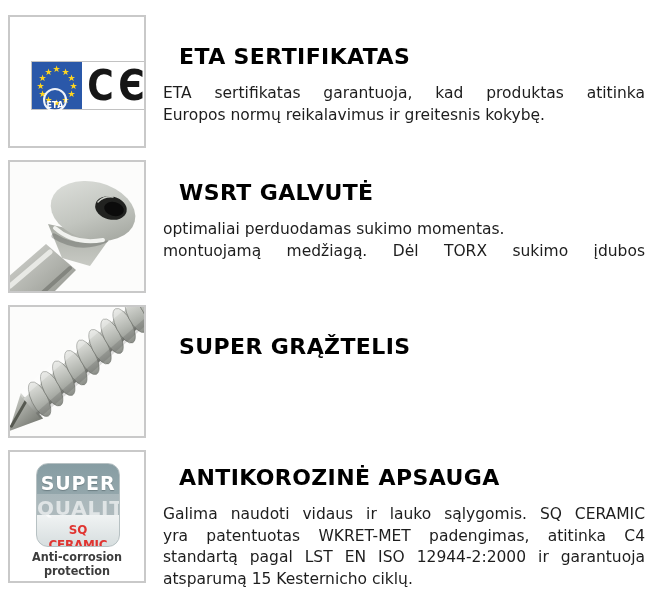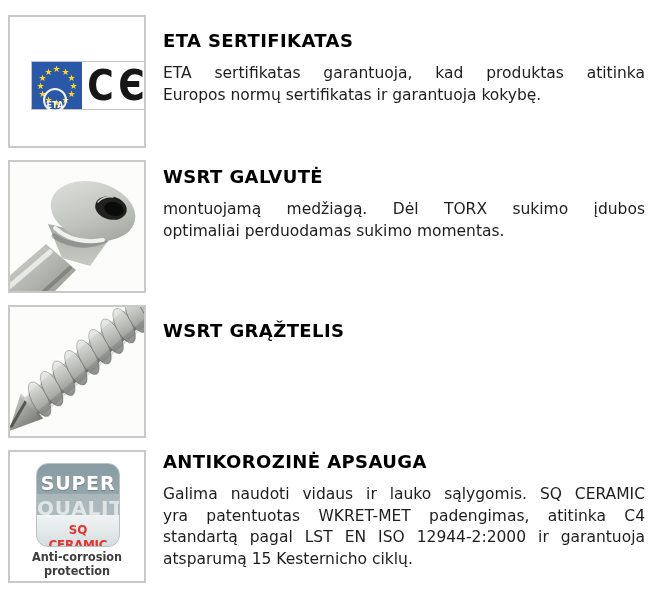--- a/index.html
+++ b/index.html
@@ -14,21 +14,21 @@
   .imgbox{
     position:absolute;left:8px;width:134px;height:129px;
     border:2px solid #c9c9c9;background:#ffffff;overflow:hidden;
   }
   #box1{top:15px}#box2{top:160px}#box3{top:305px}#box4{top:450px}
 
   
   .textblock{position:absolute;left:163px;width:482px;}
   #text1{top:31px}#text2{top:167px}#text3{top:321px}#text4{top:452px}
   .title{
-    margin:0;font-size:18px;line-height:20px;font-weight:bold;
+    margin:16px;font-size:22px;line-height:20px;font-weight:bold;
     color:#000000;letter-spacing:0.4px;
   }
   .bodytext{margin:12px 0 0 0;font-size:15.5px;color:#1d1d1d;}
   .ln{line-height:21.6px;text-align:justify;text-align-last:justify;}
   .ln.last{text-align:left;text-align-last:left;}
 
   
   .etace{
     position:absolute;top:44px;left:21px;width:113px;height:49px;
     display:flex;border:1px solid #c2c2c2;box-sizing:border-box;
@@ -119,21 +119,21 @@
         <span>C</span>
         <span>Є</span>
       </div>
     </div>
   </div>
 
   <div class="textblock" id="text1">
     <h2 class="title">ETA SERTIFIKATAS</h2>
     <div class="bodytext">
       <div class="ln">ETA sertifikatas garantuoja, kad produktas atitinka</div>
-      <div class="ln last">Europos normų sertifikatas ir garantuoja kokybę.</div>
+      <div class="ln last">Europos normų reikalavimus ir greitesnis kokybę.</div>
     </div>
   </div>
 
   <div class="imgbox" id="box2">
     <svg class="photo" viewBox="0 0 134 129" xmlns="http://www.w3.org/2000/svg">
       <defs>
         <linearGradient id="shankG" x1="0" y1="0" x2="1" y2="1">
           <stop offset="0" stop-color="#d9dad6"></stop>
             <stop offset="0.5" stop-color="#b2b4ae"></stop>
             <stop offset="1" stop-color="#898b84"></stop>
@@ -158,22 +158,22 @@
       <path d="M 45,66 Q 64,83 93,78" stroke="#f1f2ef" stroke-width="4" fill="none" stroke-linecap="round"></path>
       <ellipse cx="101" cy="46" rx="16" ry="11.5" transform="rotate(14 101 46)" fill="#212220"></ellipse>
       <ellipse cx="104" cy="47" rx="10" ry="7" transform="rotate(14 104 47)" fill="#0b0b0b"></ellipse>
       <path d="M 88,40 Q 94,34 103,35" stroke="#cfd2cc" stroke-width="1.5" fill="none" stroke-linecap="round"></path>
     </svg>
   </div>
 
   <div class="textblock" id="text2">
     <h2 class="title">WSRT GALVUTĖ</h2>
     <div class="bodytext">
+      <div class="ln last">optimaliai perduodamas sukimo momentas.</div>
       <div class="ln">montuojamą medžiagą. Dėl TORX sukimo įdubos</div>
-      <div class="ln last">optimaliai perduodamas sukimo momentas.</div>
     </div>
   </div>
 
   <div class="imgbox" id="box3">
     <svg class="photo" viewBox="0 0 134 129" xmlns="http://www.w3.org/2000/svg">
       <defs>
         <linearGradient id="coreG" x1="0" y1="0" x2="0" y2="1">
           <stop offset="0" stop-color="#d2d4d0"></stop>
             <stop offset="1" stop-color="#7f827c"></stop>
         </linearGradient>
@@ -202,21 +202,21 @@
         <ellipse cx="130" cy="0" rx="8" ry="19" transform="rotate(14 130 0)" fill="url(#ridgeG)" stroke="#71746e" stroke-width="0.6"></ellipse>
         <ellipse cx="146" cy="0" rx="8" ry="19" transform="rotate(14 146 0)" fill="url(#ridgeG)" stroke="#71746e" stroke-width="0.6"></ellipse>
         <ellipse cx="162" cy="0" rx="8" ry="19" transform="rotate(14 162 0)" fill="url(#ridgeG)" stroke="#71746e" stroke-width="0.6"></ellipse>
         <rect x="6" y="8" width="175" height="6" fill="rgba(40,42,38,0.15)"></rect>
         <rect x="6" y="-19" width="175" height="7" fill="rgba(255,255,255,0.28)"></rect>
       </g>
     </svg>
   </div>
 
   <div class="textblock" id="text3">
-    <h2 class="title">WSRT GRĄŽTELIS</h2>
+    <h2 class="title">SUPER GRĄŽTELIS</h2>
   </div>
 
   <div class="imgbox" id="box4">
     <div class="badge">
       <div class="w1">SUPER</div>
       <div class="w2">QUALITY</div>
       <div class="w3">SQ CERAMIC</div>
     </div>
     <div class="badgecaption">
       <div>Anti-corrosion</div>

